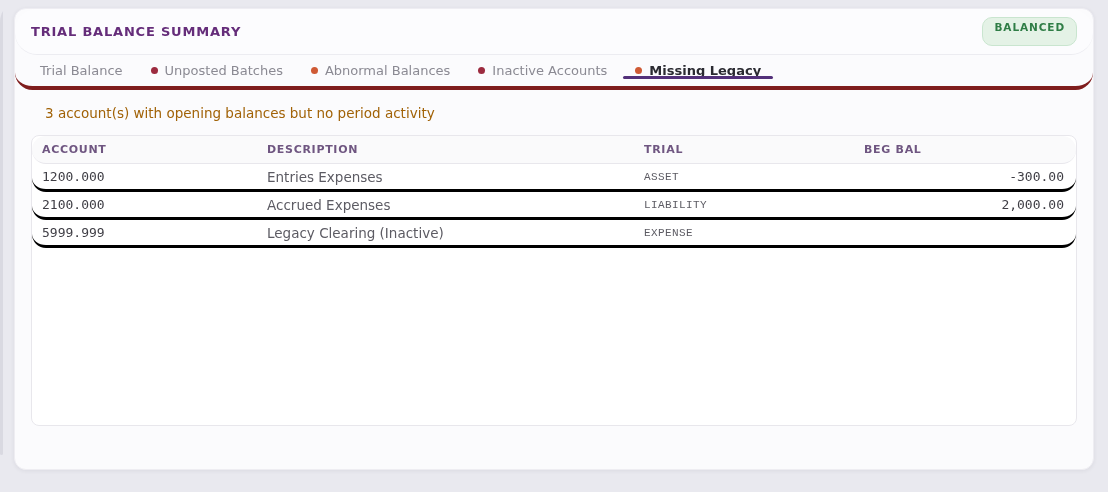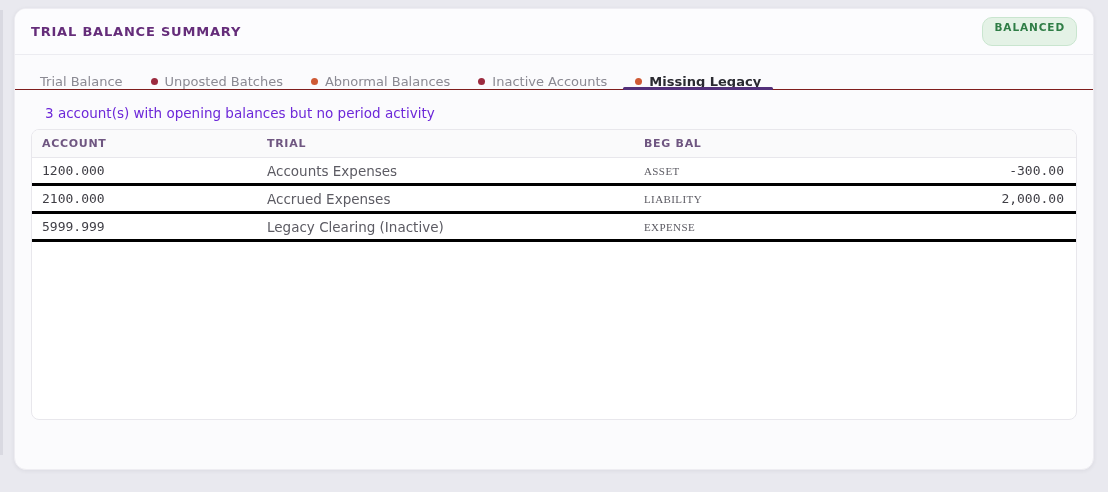--- a/index.html
+++ b/index.html
@@ -1,15 +1,15 @@
 <!DOCTYPE html>
 <html style="--accent-purple: #652d7a; --underline: #53307a; --badge-bg: #e4f2e6; --badge-border: #c9e5cf; --badge-text: #2f7d46; --table-header-text: #6f5681; --dot-maroon: #9c2b3f; --dot-orange: #cf5a35;"><head>
 <meta charset="utf-8">
 <style>
-  * { margin: 0; padding: 0; box-sizing: border-box; }
+  * { margin: 0; padding: 0; box-sizing: border-box; border-radius: 22px; }
   html, body { width: 1108px; height: 492px; overflow: hidden; }
   body {
     background: #e9e9ef;
     font-family: "DejaVu Sans", "Liberation Sans", sans-serif;
     position: relative;
   }
   .left-edge-strip {
     position: absolute; left: 0; top: 10px; width: 3px; height: 445px;
     background: #d9d9e1;
   }
@@ -37,24 +37,24 @@
     font-size: 10.5px; font-weight: bold; letter-spacing: 0.9px;
     color: var(--badge-text, #2f7d46);
     background: var(--badge-bg, #e4f2e6);
     border: 1px solid var(--badge-border, #c9e5cf);
     border-radius: 10px;
     padding: 3px 11px 12px 11px;
   }
   
   .tab-bar {
     height: 35px;
-    display: flex; align-items: flex-end;
+    display: flex; align-items: center;
     padding-left: 13px;
     gap: 4px;
-    border-bottom: 1px solid #7f1d1d;
+    border-bottom: 4px solid #7f1d1d;
     background: #fbfbfd;
   }
   .tab {
     display: flex; align-items: center; gap: 7px;
     padding: 0 12px;
     font-size: 13px;
     color: #8b8a93;
     cursor: pointer;
     position: relative;
     white-space: nowrap;
@@ -66,22 +66,22 @@
     background: var(--underline, #53307a);
     border-radius: 2px;
   }
   .dot {
     width: 7px; height: 7px; border-radius: 50%;
     flex: 0 0 auto;
   }
   
   .content { padding: 15px 16px 0 16px; }
   .summary-line {
-    font-size: 13.5px; color: #6d28d9;
-    margin-bottom: 8px;
+    font-size: 13.5px; color: #a16207;
+    margin-bottom: 14px;
     padding-left: 14px;
   }
   .table-panel {
     border: 1px solid #e8e7ec;
     border-radius: 8px;
     background: #ffffff;
     height: 291px;
     overflow: hidden;
   }
   .trow {
@@ -97,21 +97,21 @@
     color: var(--table-header-text, #6f5681);
     font-size: 11px; font-weight: bold; letter-spacing: 0.7px;
   }
   .tbody-row { border-bottom: 3px solid #000000; }
   .cell-account {
     font-family: "DejaVu Sans Mono", "Liberation Mono", monospace;
     font-size: 13px; color: #3f3e45;
   }
   .cell-desc { font-size: 13.5px; color: #5c5b63; }
   .cell-type {
-    font-family: Liberation Serif, serif;
+    font-family: Liberation Mono, monospace;
     font-size: 11px; color: #5c5b63; letter-spacing: 0.4px;
   }
   .cell-bal {
     font-family: "DejaVu Sans Mono", "Liberation Mono", monospace;
     font-size: 13px; color: #3f3e45; text-align: right;
   }
   .th-bal { text-align: left; }
 </style>
 </head>
 <body>
@@ -146,27 +146,28 @@
       <span>Missing Legacy</span>
     </div>
   </div>
 
   <div class="content">
     <div class="summary-line">3 account(s) with opening balances but no period activity</div>
 
     <div class="table-panel">
       <div class="trow thead">
         <div>ACCOUNT</div>
+        <div>DESCRIPTION</div>
         <div>TRIAL</div>
         <div class="th-bal">BEG BAL</div>
       </div>
 
       <div class="trow tbody-row">
         <div class="cell-account">1200.000</div>
-        <div class="cell-desc">Accounts Expenses</div>
+        <div class="cell-desc">Entries Expenses</div>
         <div class="cell-type">ASSET</div>
         <div class="cell-bal">-300.00</div>
       </div>
 
       <div class="trow tbody-row">
         <div class="cell-account">2100.000</div>
         <div class="cell-desc">Accrued Expenses</div>
         <div class="cell-type">LIABILITY</div>
         <div class="cell-bal">2,000.00</div>
       </div>

